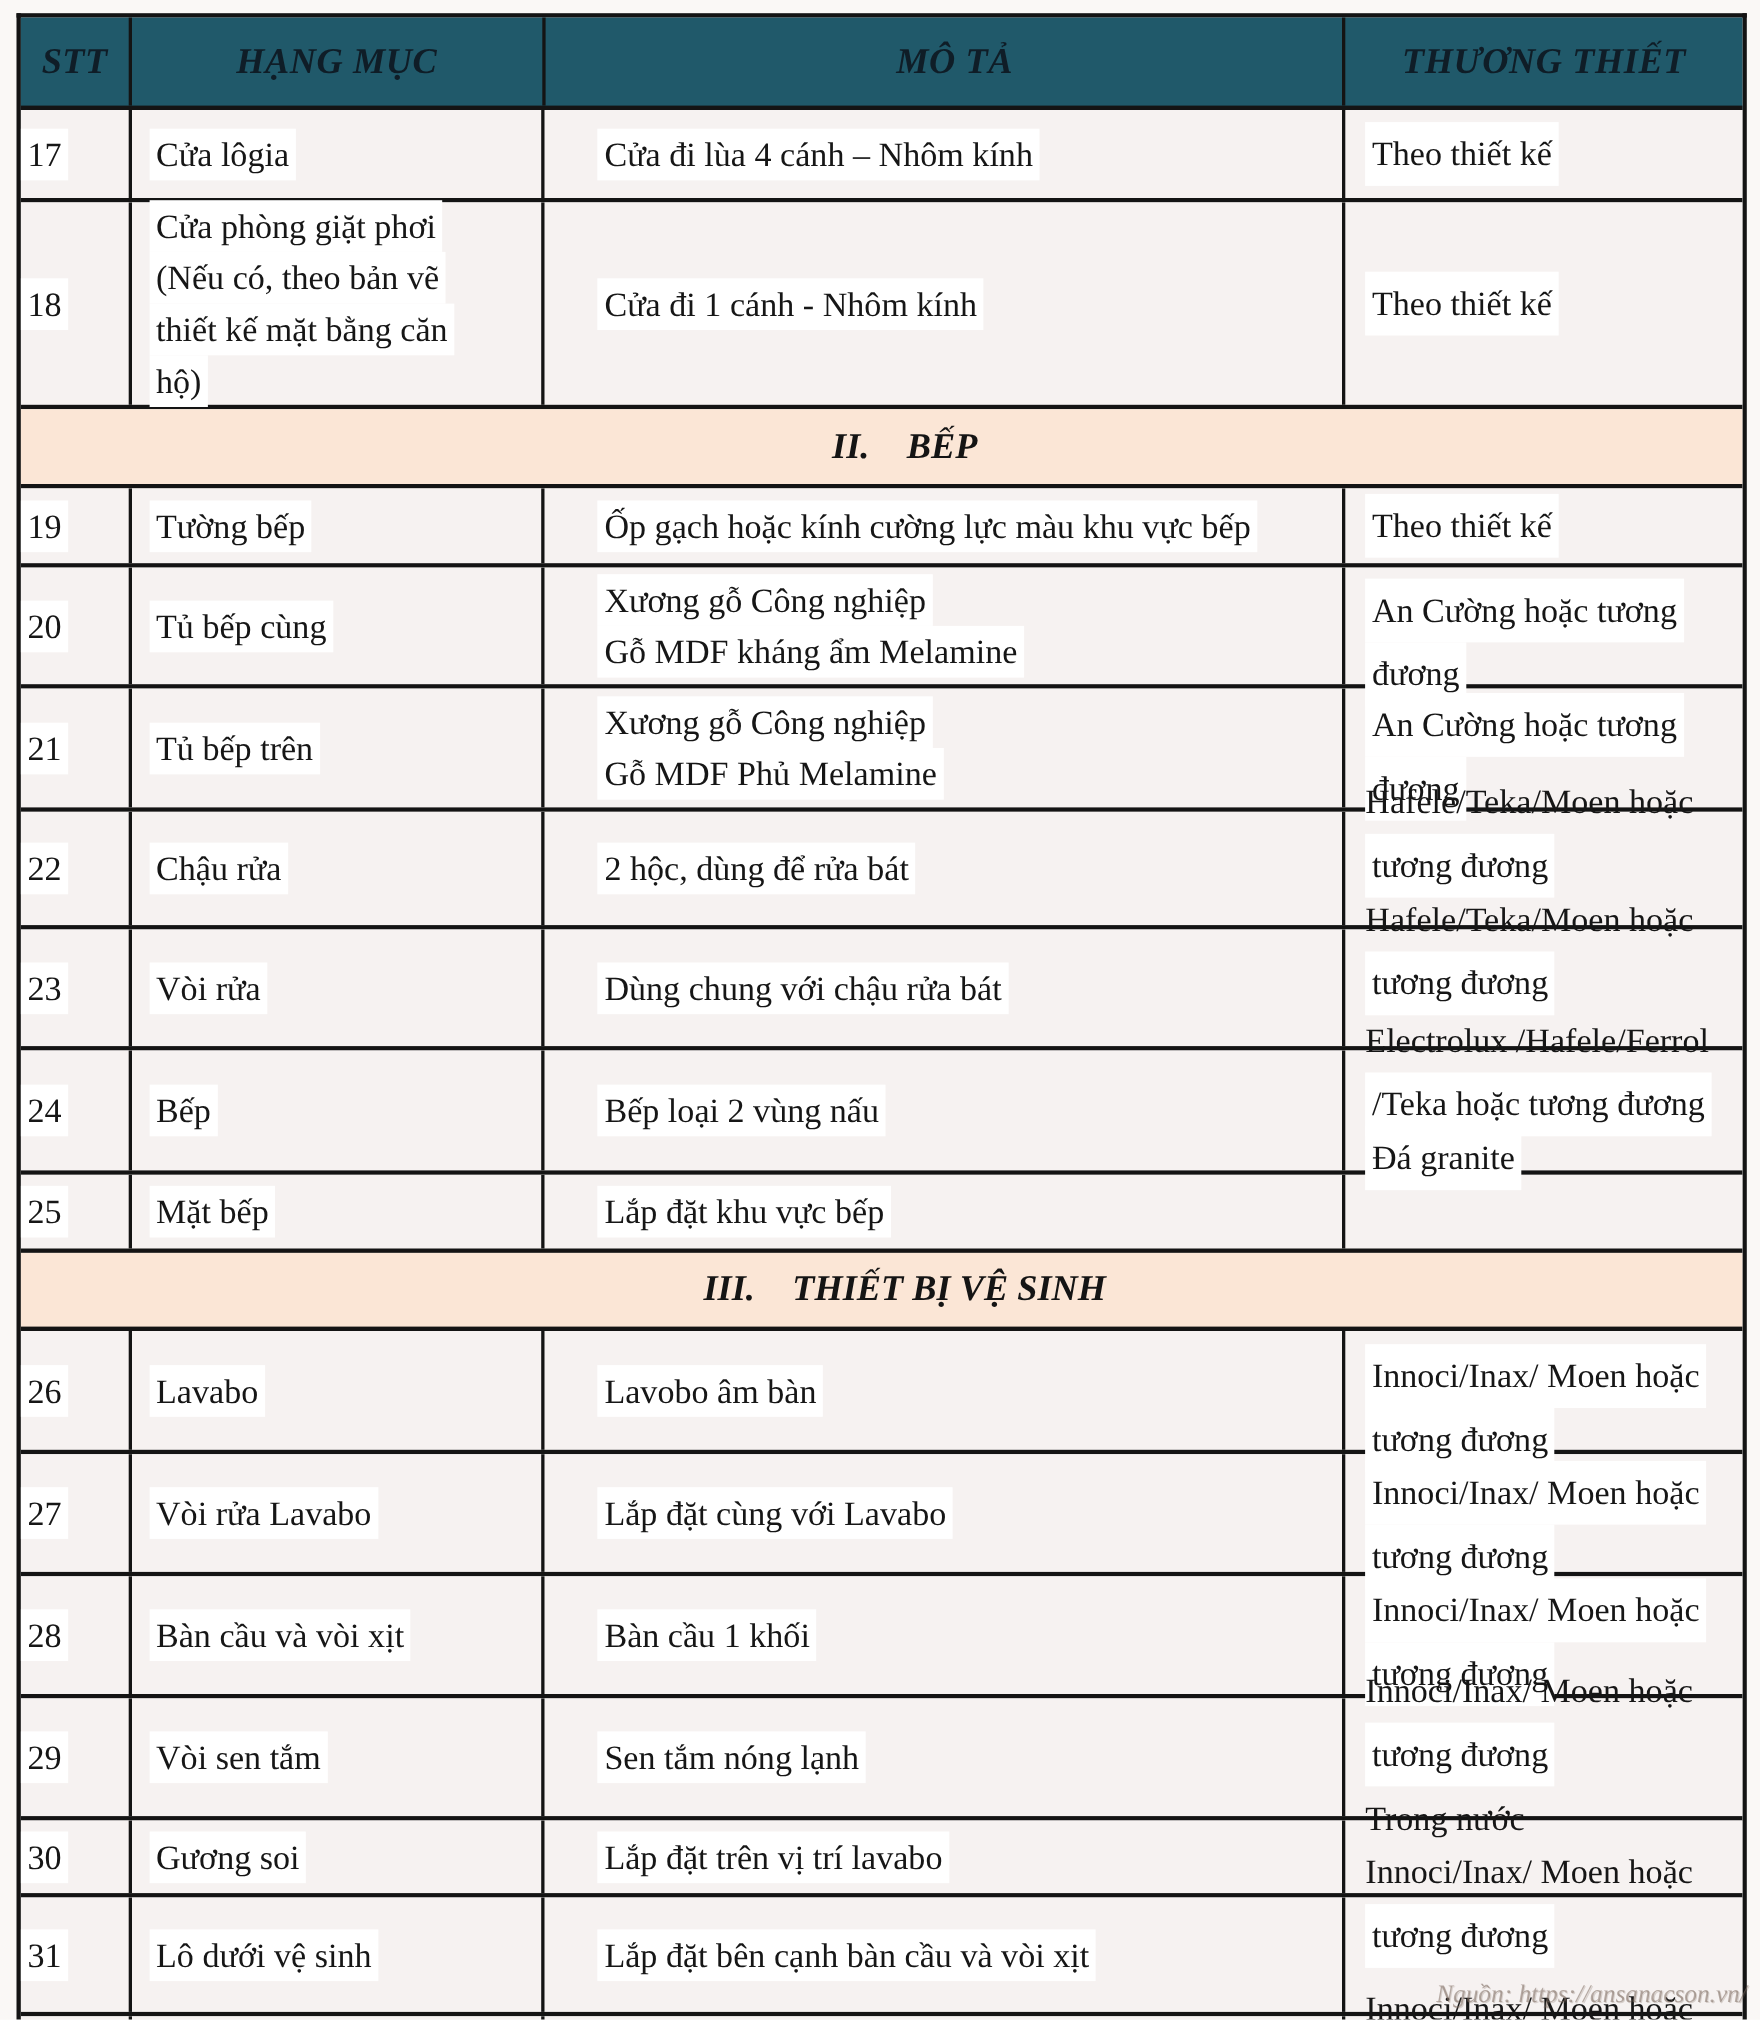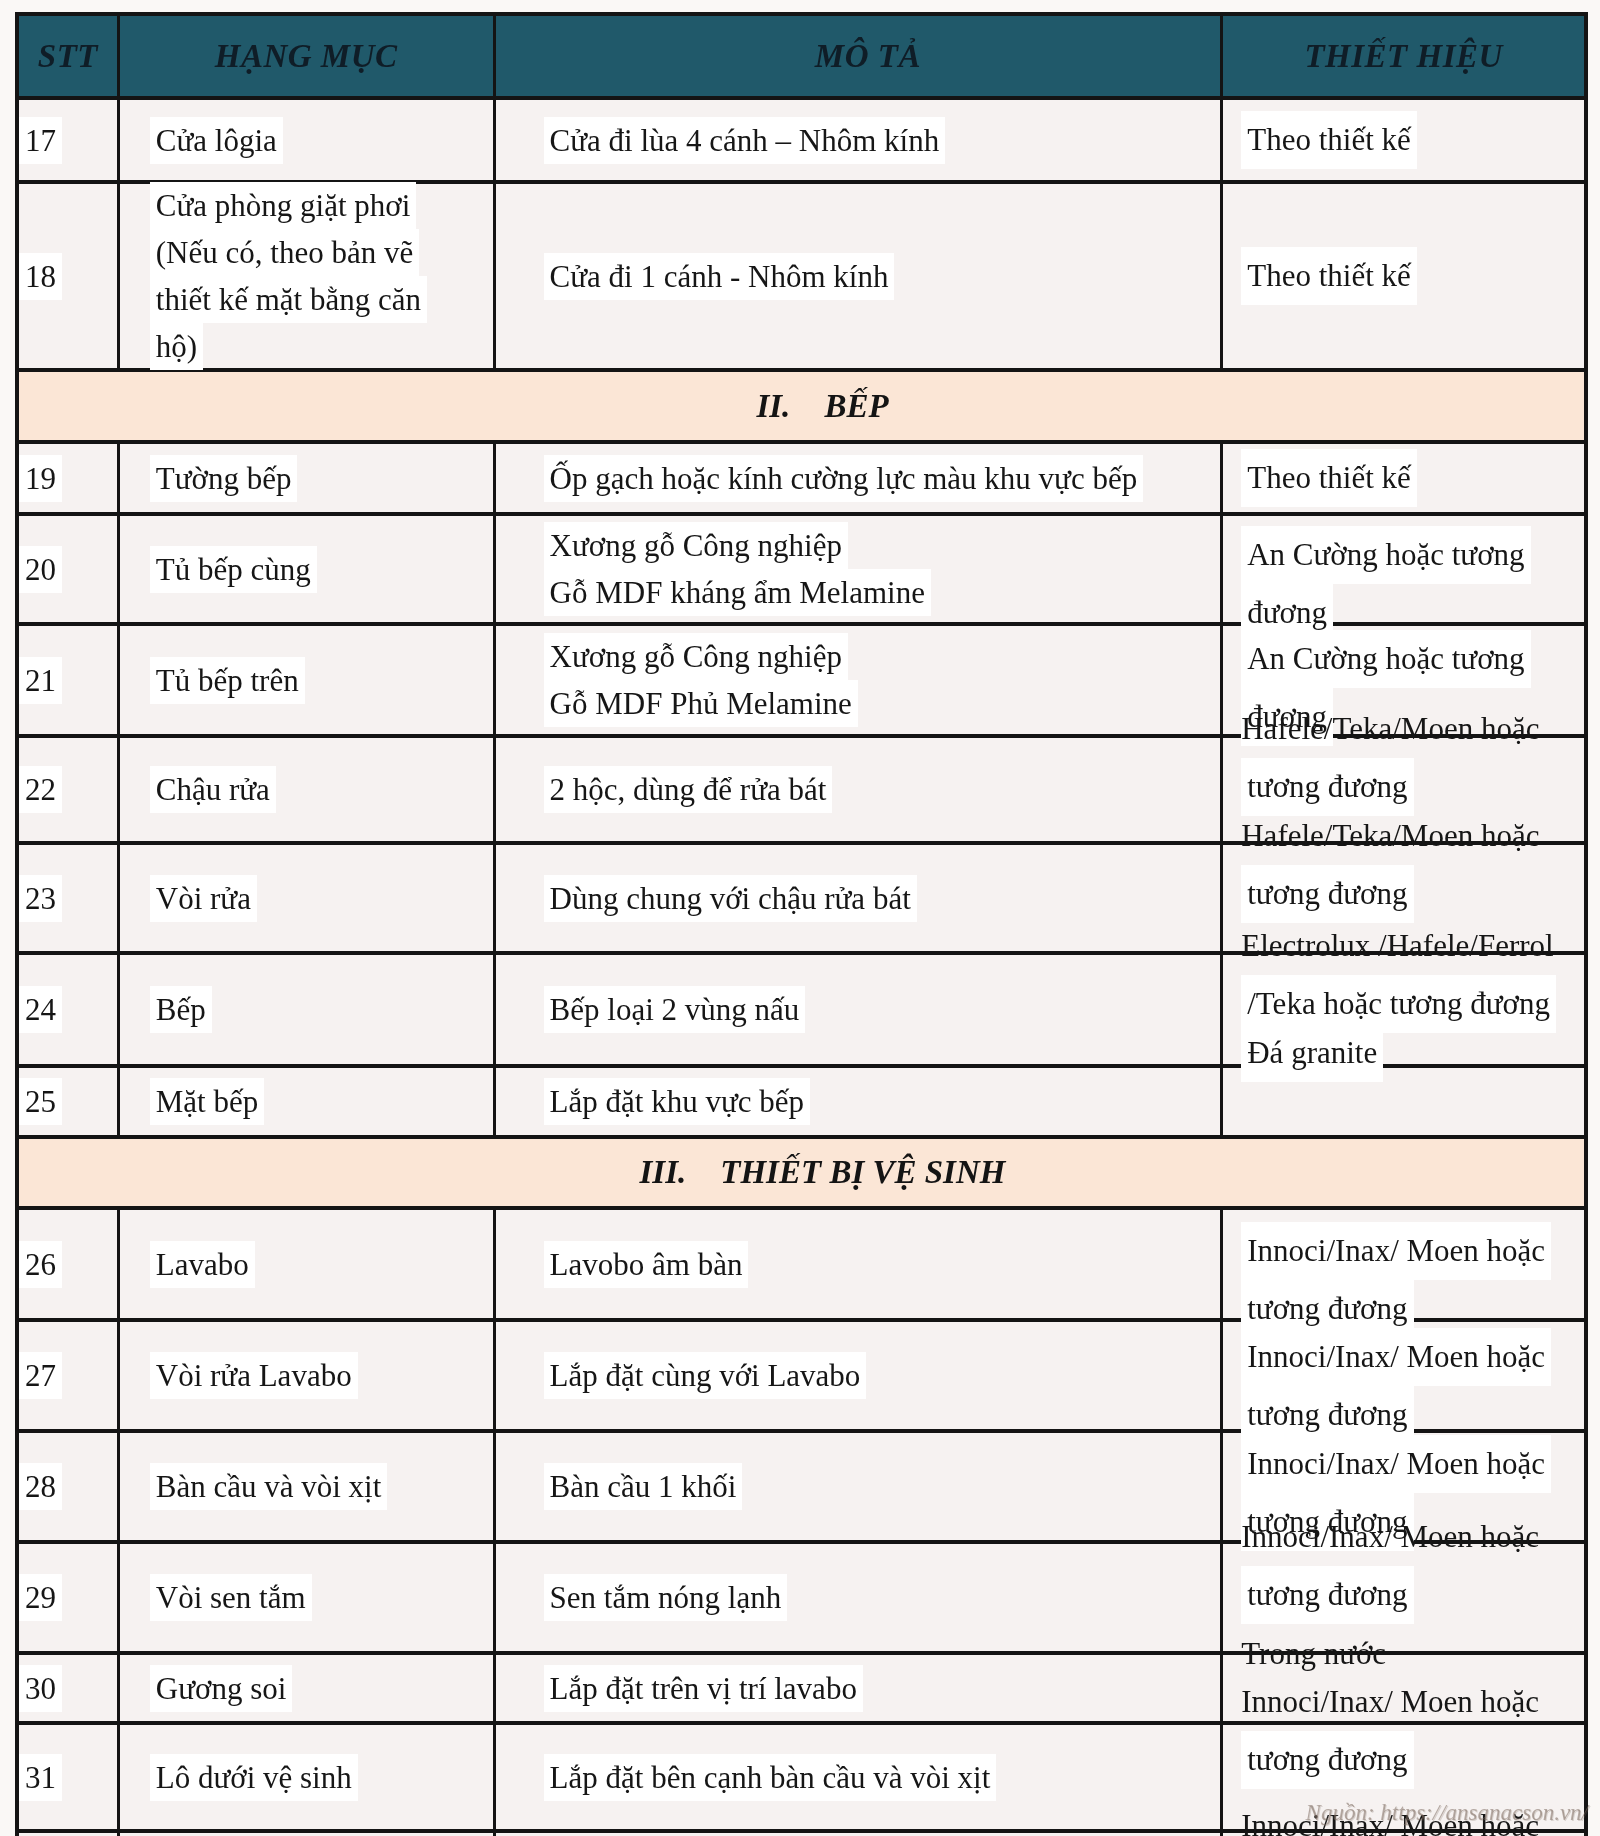--- a/index.html
+++ b/index.html
@@ -7,21 +7,21 @@
   }
   html,body{margin:0;padding:0;}
   body{background:#fff;font-family:"Liberation Serif","DejaVu Serif",serif;}
   .page{position:relative;width:1600px;height:1836px;background:var(--page);overflow:hidden;}
   .tbl{position:absolute;left:15px;top:12px;width:1573px;
        border-left:4px solid var(--bd);border-right:4px solid var(--bd);border-top:4px solid var(--bd);
        box-sizing:border-box;}
   .row{display:flex;border-bottom:4px solid var(--bd);background:var(--cell);box-sizing:border-box;}
   .cell{box-sizing:border-box;display:flex;flex-direction:column;justify-content:center;overflow:visible;}
   .c0{width:102px;border-right:3px solid var(--bd);align-items:flex-start;}
-  .c1{width:380px;border-right:3px solid var(--bd);padding-left:30px;}
+  .c1{width:380px;border-right:3px solid var(--bd);padding-left:16px;}
   .c2{width:716px;border-right:3px solid var(--bd);padding-left:28px;margin-left:20px;}
   .c3{width:365px;padding-left:18px;}
   .ln{display:block;white-space:nowrap;width:max-content;line-height:47px;font-size:31px;color:#161616;}
   .p{background:#ffffff;padding:0 6px;}
   .c3 .ln{line-height:58px;}
   .head{background:var(--teal);}
   .head .cell{align-items:center;justify-content:center;padding-left:0;}
   .head .ln{font-weight:bold;font-style:italic;font-size:33px;color:#0f1d27;background:transparent;letter-spacing:.5px;}
   .sec{background:var(--peach);}
   .secin{flex-direction:row;align-items:center;width:100%;display:flex;}
@@ -50,21 +50,21 @@
       <div class="cell c0">
           <span class="ln">STT</span>
         </div>
       <div class="cell c1">
           <span class="ln">HẠNG MỤC</span>
         </div>
       <div class="cell c2">
           <span class="ln">MÔ TẢ</span>
         </div>
       <div class="cell c3" style="padding-left:0">
-          <span class="ln">THIẾT HIỆU</span>
+          <span class="ln">THƯƠNG THIẾT</span>
         </div>
     </div>
 
     <div class="row" style="height:84px">
       <div class="cell c0">
           <span class="ln p">17</span>
         </div>
       <div class="cell c1">
           <span class="ln p">Cửa lôgia</span>
         </div>

